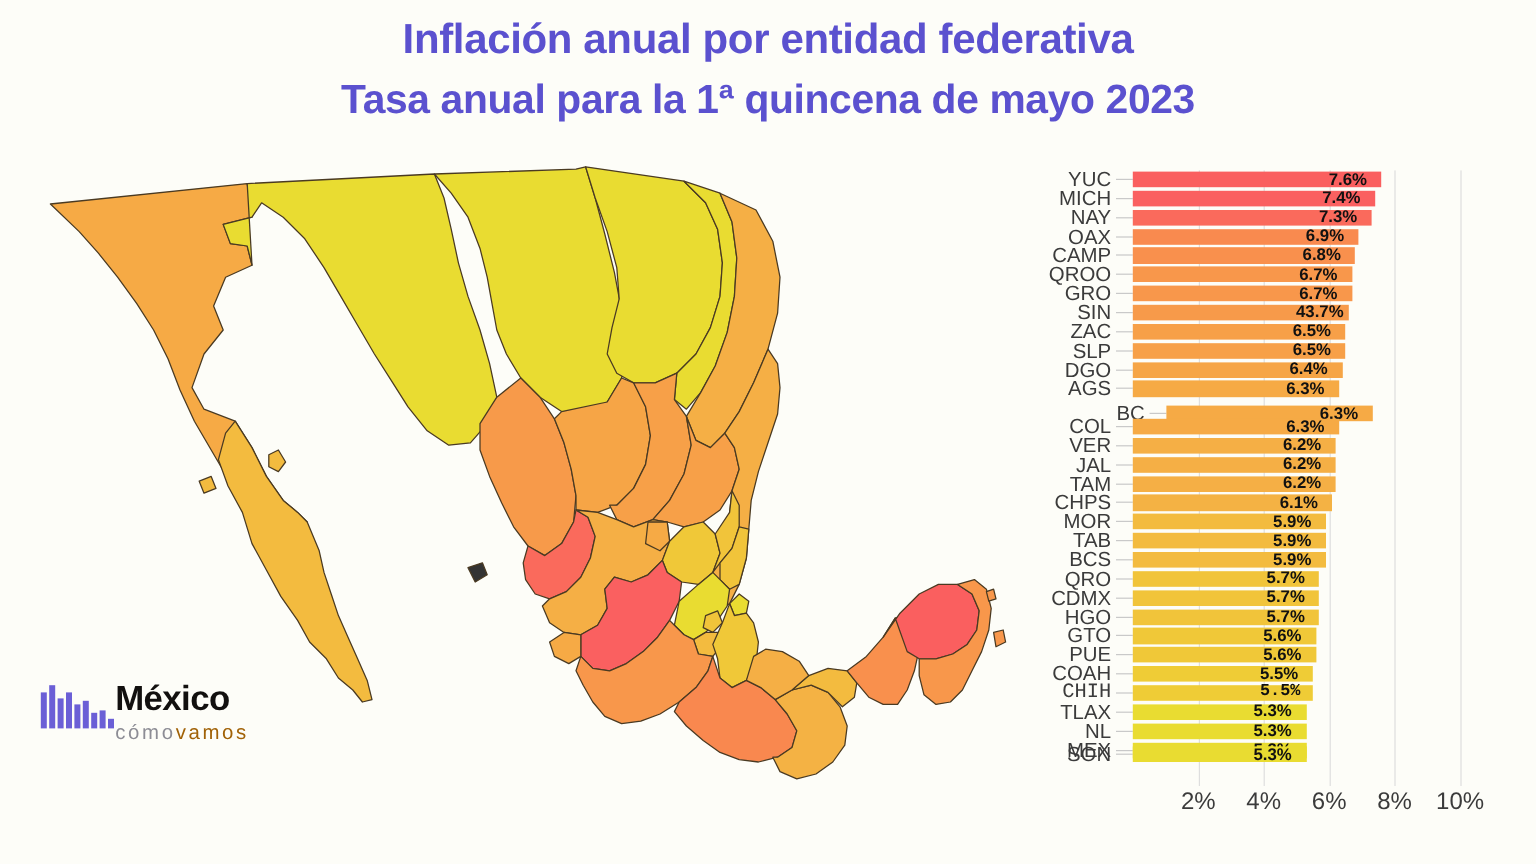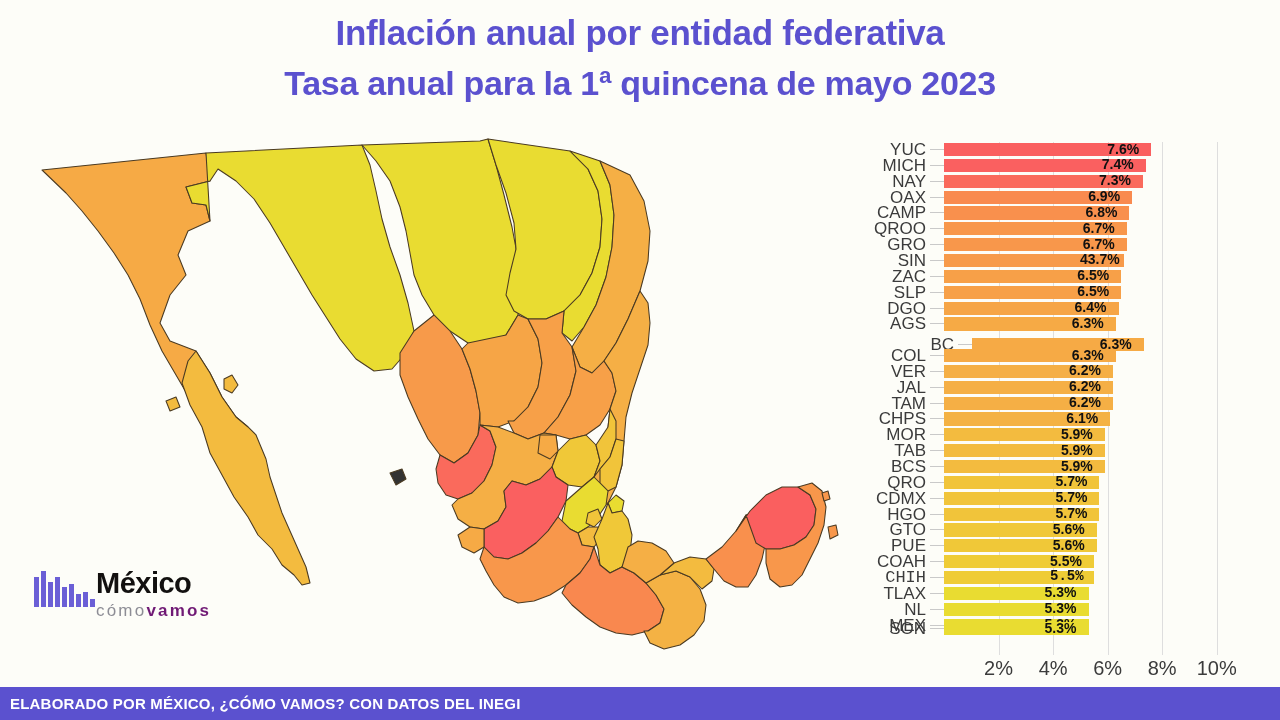--- a/index.html
+++ b/index.html
@@ -25,21 +25,21 @@
   .map-wrap svg path{stroke:#4a3a22;stroke-width:1.05;stroke-linejoin:round;}
 
   
   .logo{position:absolute;left:34px;top:563px;width:220px;height:90px;}
   .logo-mark{position:absolute;left:0;top:2px;width:62px;height:42px;}
   .logo-mark i{position:absolute;bottom:0;width:5px;background:#6b5fd6;display:block;}
   .logo-text{position:absolute;left:62px;top:4px;}
   .logo-mexico{font-size:29px;font-weight:bold;color:#12100f;line-height:32px;letter-spacing:-0.5px;}
   .logo-sub{margin-top:2px;font-size:17px;line-height:20px;letter-spacing:2.2px;}
   .logo-sub .g{color:#8d8d95;font-weight:normal;}
-  .logo-sub .p{color:#701a75;font-weight:bold;}
+  .logo-sub .p{color:#a16207;font-weight:normal;}
 
   
   .chart{position:absolute;left:860px;top:138px;width:410px;height:545px;}
   .plot{position:absolute;left:84px;top:4px;width:300px;height:513px;}
   .gridlines{position:absolute;inset:0;}
   .gridline{position:absolute;top:0;bottom:0;width:1px;background:#dedede;}
   .rows{position:absolute;inset:0;}
   .row{position:absolute;left:0;right:0;height:15.8px;}
   .row .tick{
     position:absolute;right:100%;top:7px;width:14px;height:1px;background:#c9c9c9;
@@ -378,17 +378,14 @@
     </div>
     <div class="xaxis" id="xaxis">
         <span class="xtick" style="left: 54.5455px;">2%</span>
         <span class="xtick" style="left: 109.091px;">4%</span>
         <span class="xtick" style="left: 163.636px;">6%</span>
         <span class="xtick" style="left: 218.182px;">8%</span>
         <span class="xtick" style="left: 272.727px;">10%</span>
       </div>
   </div>
 
-  <div class="footer">
-    <span>ELABORADO POR MÉXICO, ¿CÓMO VAMOS? CON DATOS DEL INEGI</span>
-  </div>
 
 </div>
 
 </body></html>

